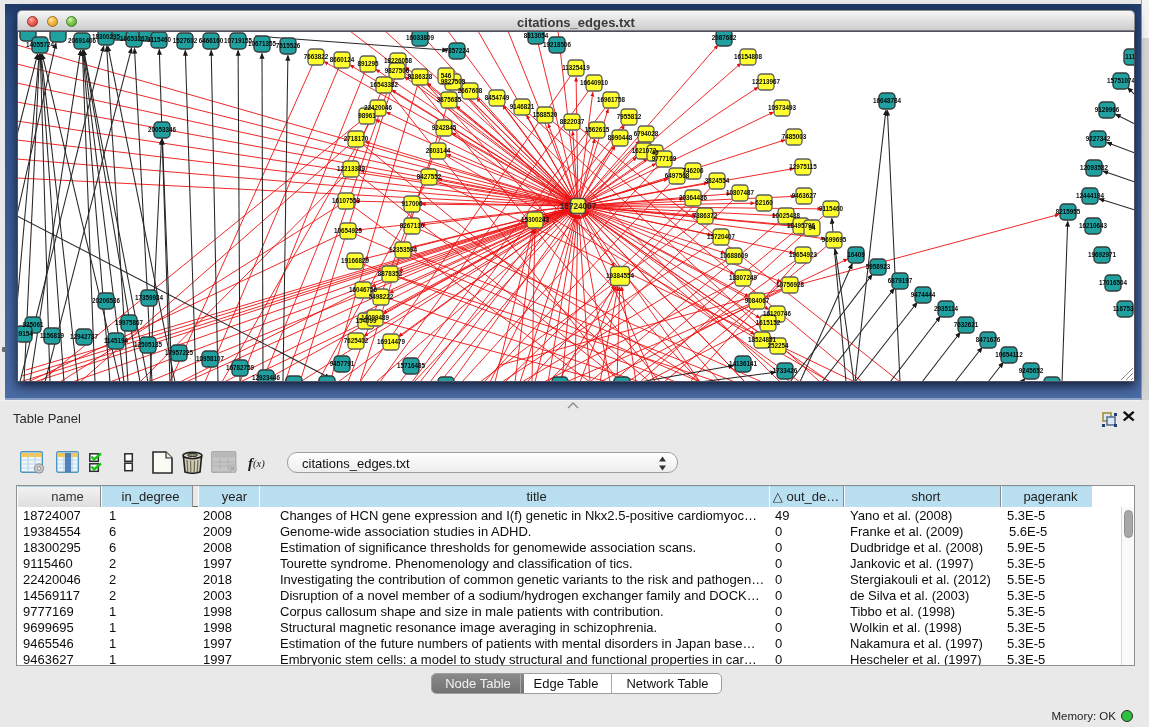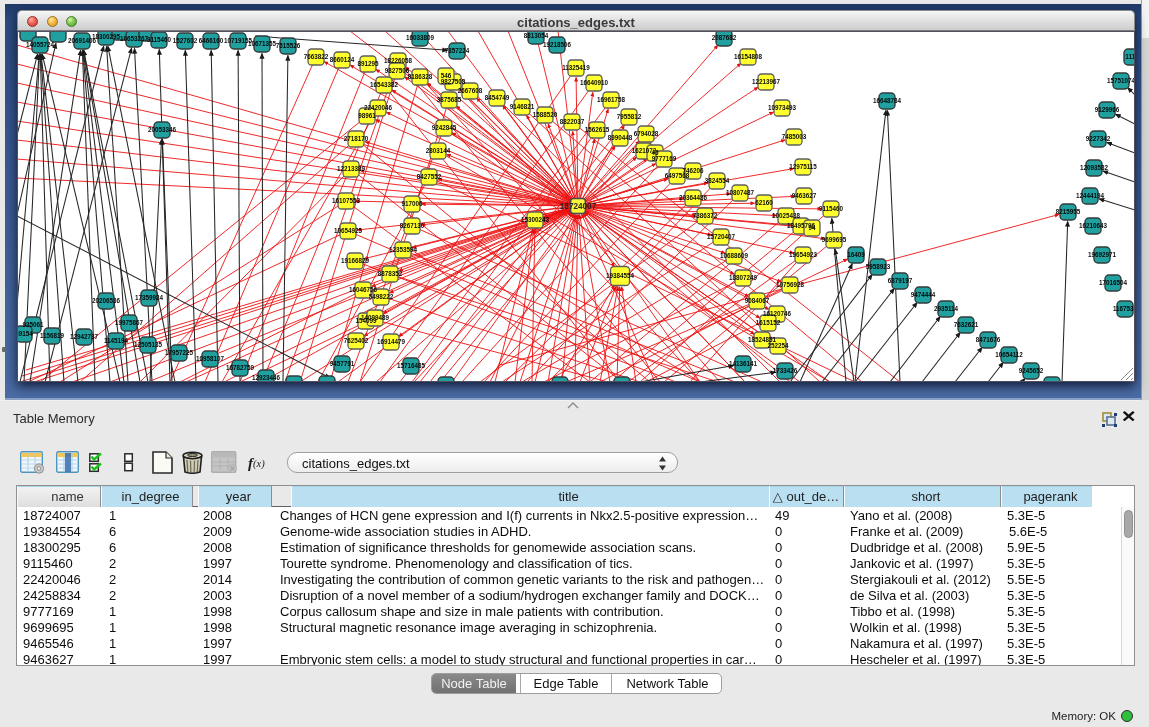--- a/index.html
+++ b/index.html
@@ -19,21 +19,21 @@
 #combo span { position:absolute; left:14px; top:3px; font-size:13px; color:#111; }
 #tblhead { position:absolute; left:17px; top:85px; width:1075px; height:21px; border-bottom:1px solid #626262; }
 .hc { position:absolute; top:0; height:21px; background:#b9dff1; border-right:1px solid #8d8d8d; box-shadow:inset 1px 0 0 #f8fcfe, inset 0 1px 0 #a6d3e6; font-size:13px; color:#222; text-align:center; line-height:21px; }
 #tbody { position:absolute; left:17px; top:106px; width:1118px; height:158px; background:#fff; overflow:hidden; }
 .trow { position:absolute; left:0; width:1118px; height:16px; }
 .trow span { position:absolute; top:0; font-size:13px; color:#0c0c0c; white-space:nowrap; }
 #vsb { position:absolute; left:1121px; top:106px; width:14px; height:158px; background:#fafafa; border-left:1px solid #d8d8d8; }
 #vsbthumb { position:absolute; left:2px; top:3px; width:9px; height:28px; background:#a8a8a8; border:1px solid #909090; border-radius:5px; }
 #tabs { position:absolute; left:431px; top:272px; width:291px; height:21px; background:#fff; border:1px solid #9e9e9e; border-radius:5px; overflow:hidden; }
 .tab { position:absolute; top:0; height:21px; font-size:13px; line-height:20px; text-align:center; color:#111; }
-#tab1 { left:0; width:84px; background:linear-gradient(180deg,#8a8a8a,#6f6f6f); color:#f2f2f2; }
+#tab1 { left:0; width:92px; background:linear-gradient(180deg,#8a8a8a,#6f6f6f); color:#f2f2f2; }
 #tab2 { left:88px; width:91px; border-left:1px solid #a8a8a8; }
 #tab3 { left:179px; width:112px; border-left:1px solid #a8a8a8; }
 #memory { position:absolute; left:1050px; top:710px; width:66px; text-align:right; font-size:11.5px; color:#222; white-space:nowrap; }
 #memdot { position:absolute; left:1121px; top:710px; width:12px; height:12px; border-radius:50%; background:#2fbf3f; border:1.2px solid #2a2a2a; }
 </style></head>
 <body>
 <div id="desktop"></div>
 <div style="position:absolute;left:5px;top:397.5px;width:1136px;height:2px;background:#8aa0c6"></div>
 <div id="rgutter"></div>
 <div style="position:absolute;left:2px;top:347px;width:4px;height:5px;background:#6a6a6a;border-radius:1px"></div>
@@ -581,21 +581,21 @@
         <text x="578" y="208.5" font-size="8.2" font-weight="bold" fill="#222">18724007</text>
       </g>
       <g stroke="#8a8a8a" stroke-width="1">
         <line x1="1121" y1="380" x2="1133" y2="368"></line>
         <line x1="1126" y1="380" x2="1133" y2="373"></line>
         <line x1="1131" y1="380" x2="1133" y2="378"></line>
       </g>
       <rect x="17.5" y="31.5" width="1117" height="350" fill="none" stroke="#4f4f5f" stroke-width="1"></rect>
     </svg></div>
 <div id="panel">
-  <div id="paneltitle">Table Memory</div>
+  <div id="paneltitle">Table Panel</div>
     <svg style="position:absolute;left:566px;top:1px" width="14" height="7" viewBox="0 0 14 7">
       <path d="M2,6 L7,1 L12,6" fill="none" stroke="#8a8a8a" stroke-width="1.3"></path>
     </svg>
   <svg style="position:absolute;left:1102px;top:11px" width="16" height="16" viewBox="0 0 16 16">
     <rect x="1" y="1" width="8" height="8" fill="#dce8f5" stroke="#a09030" stroke-width="1.6"></rect>
     <rect x="5" y="5" width="8" height="8" fill="#dce8f5" stroke="#5a7090" stroke-width="1.6"></rect>
     <rect x="12" y="1" width="3" height="3" fill="#1f3f6f"></rect>
     <rect x="0" y="12" width="3" height="3" fill="#1f3f6f"></rect>
     <rect x="12" y="12" width="3" height="3" fill="#1f3f6f"></rect>
   </svg>
@@ -678,34 +678,34 @@
   <div id="combo">
       <span>citations_edges.txt</span>
     <svg style="position:absolute;right:10px;top:3px" width="9" height="15" viewBox="0 0 9 15">
       <path d="M4.5,0.5 L8,5.5 L1,5.5 z" fill="#333"></path>
       <path d="M4.5,14.5 L8,9.5 L1,9.5 z" fill="#333"></path>
     </svg>
   </div>
   <div id="tblhead">
     <div class="hc" style="left:0;width:84px;background:linear-gradient(180deg,#f3f3f3,#dedede);text-indent:18px;color:#333">name</div>
     <div class="hc" style="left:84px;width:92px;text-indent:8px">in_degree</div>
-    <div class="hc" style="left:181px;width:74px;text-indent:8px">year</div>
-    <div class="hc" style="left:274px;width:548px;text-indent:8px">title</div>
+    <div class="hc" style="left:181px;width:66px;text-indent:8px">year</div>
+    <div class="hc" style="left:242px;width:548px;text-indent:8px">title</div>
     <div class="hc" style="left:752px;width:75px">△ out_de…</div>
     <div class="hc" style="left:827px;width:157px;text-indent:8px">short</div>
     <div class="hc" style="left:984px;width:91px;border-right:none;text-indent:8px">pagerank</div>
   </div>
   <div style="position:absolute;left:16px;top:84px;width:1119px;height:181px;border:1px solid #8f8f8f;pointer-events:none;z-index:5"></div>
     <div style="position:absolute;left:1092px;top:85px;width:43px;height:21px;background:#fff"></div>
     <div id="tbody">
       <div class="trow" style="top:1px">
         <span style="left:6px">18724007</span>
         <span style="left:92px">1</span>
         <span style="left:186px">2008</span>
-        <span style="left:263px">Changes of HCN gene expression and I(f) currents in Nkx2.5-positive expression…</span>
+        <span style="left:263px">Changes of HCN gene expression and I(f) genetic in Nkx2.5-positive cardiomyoc…</span>
         <span style="left:758px">49</span>
         <span style="left:833px">Yano et al. (2008)</span>
         <span style="left:990px">5.3E-5</span>
       </div>
       <div class="trow" style="top:17px">
         <span style="left:6px">19384554</span>
         <span style="left:92px">6</span>
         <span style="left:186px">2009</span>
         <span style="left:263px">Genome-wide association studies in ADHD.</span>
         <span style="left:758px">0</span>
@@ -726,28 +726,28 @@
         <span style="left:92px">2</span>
         <span style="left:186px">1997</span>
         <span style="left:263px">Tourette syndrome. Phenomenology and classification of tics.</span>
         <span style="left:758px">0</span>
         <span style="left:833px">Jankovic et al. (1997)</span>
         <span style="left:990px">5.3E-5</span>
       </div>
       <div class="trow" style="top:65px">
         <span style="left:6px">22420046</span>
         <span style="left:92px">2</span>
-        <span style="left:186px">2014</span>
+        <span style="left:186px">2018</span>
         <span style="left:263px">Investigating the contribution of common genetic variants to the risk and pathogen…</span>
         <span style="left:758px">0</span>
         <span style="left:833px">Stergiakouli et al. (2012)</span>
         <span style="left:990px">5.5E-5</span>
       </div>
       <div class="trow" style="top:81px">
-        <span style="left:6px">24258834</span>
+        <span style="left:6px">14569117</span>
         <span style="left:92px">2</span>
         <span style="left:186px">2003</span>
         <span style="left:263px">Disruption of a novel member of a sodium/hydrogen exchanger family and DOCK…</span>
         <span style="left:758px">0</span>
         <span style="left:833px">de Silva et al. (2003)</span>
         <span style="left:990px">5.3E-5</span>
       </div>
       <div class="trow" style="top:97px">
         <span style="left:6px">9777169</span>
         <span style="left:92px">1</span>
@@ -763,20 +763,21 @@
         <span style="left:186px">1998</span>
         <span style="left:263px">Structural magnetic resonance image averaging in schizophrenia.</span>
         <span style="left:758px">0</span>
         <span style="left:833px">Wolkin et al. (1998)</span>
         <span style="left:990px">5.3E-5</span>
       </div>
       <div class="trow" style="top:129px">
         <span style="left:6px">9465546</span>
         <span style="left:92px">1</span>
         <span style="left:186px">1997</span>
+        <span style="left:263px">Estimation of the future numbers of patients with mental disorders in Japan base…</span>
         <span style="left:758px">0</span>
         <span style="left:833px">Nakamura et al. (1997)</span>
         <span style="left:990px">5.3E-5</span>
       </div>
       <div class="trow" style="top:145px">
         <span style="left:6px">9463627</span>
         <span style="left:92px">1</span>
         <span style="left:186px">1997</span>
         <span style="left:263px">Embryonic stem cells: a model to study structural and functional properties in car…</span>
         <span style="left:758px">0</span>

